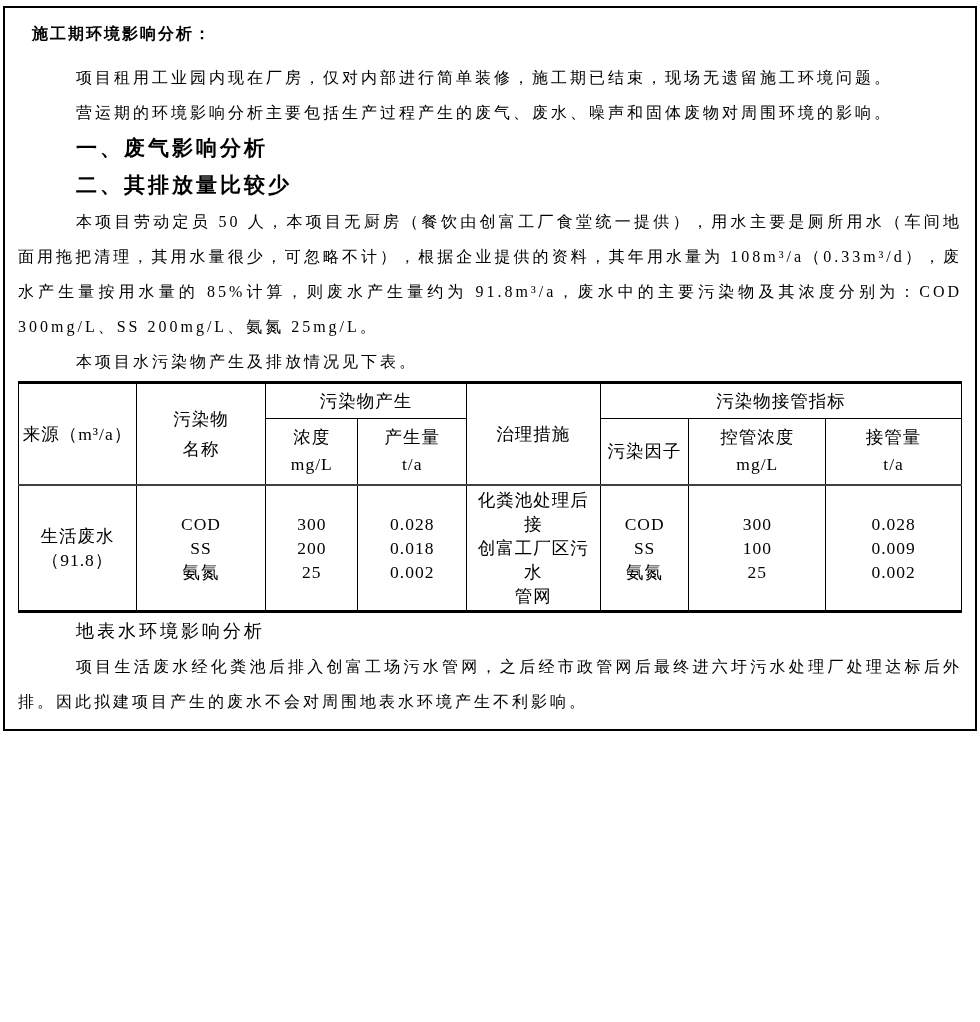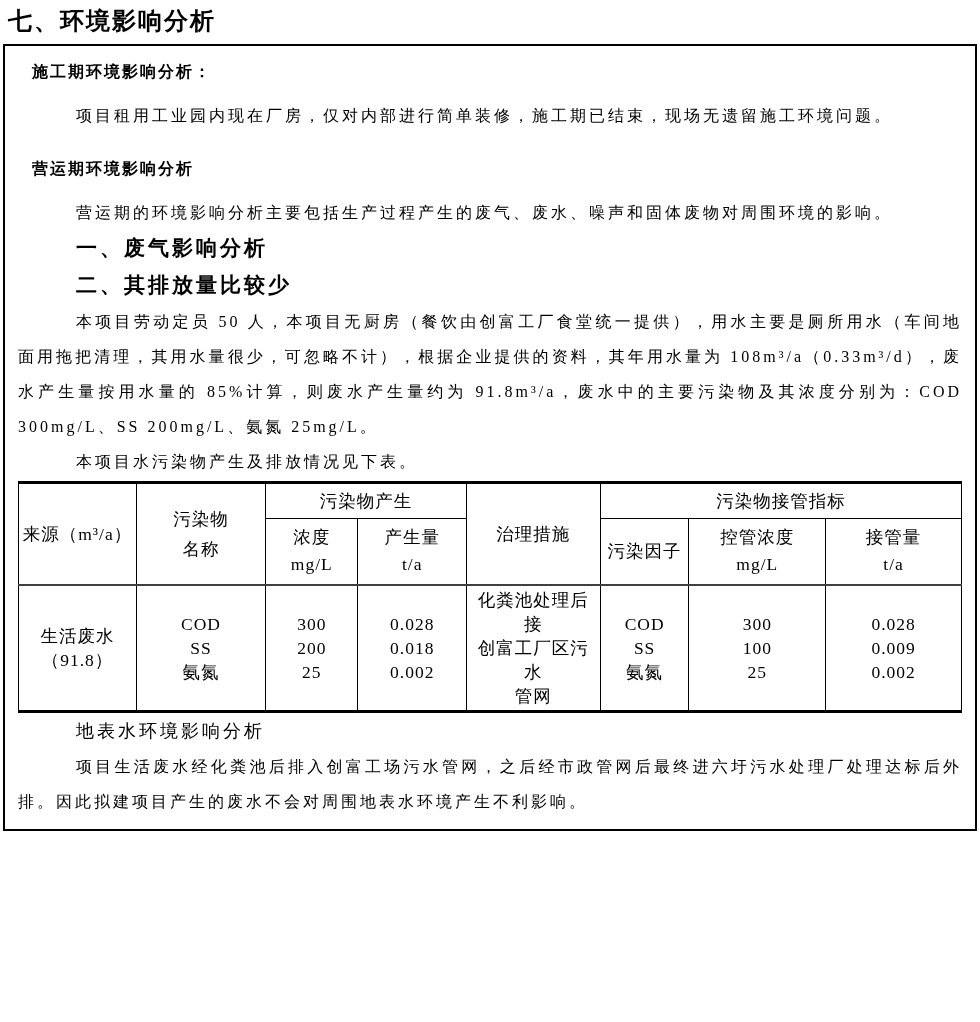--- a/index.html
+++ b/index.html
@@ -85,28 +85,26 @@
   .pollutant-table thead tr.sub-row th { height: 66px; line-height: 27px; }
   .pollutant-table tbody td { border-top: 2px solid #404040; height: 74px; }
   .preline { white-space: pre-line; }
   .cell-line { line-height: 24px; }
 </style>
 </head>
 <body>
 
 <div class="page">
 
-  <h1 class="doc-title">七、环境影响分析</h1>
 
   <div class="content-box">
 
     <h2 class="h-construction">施工期环境影响分析：</h2>
     <p class="body-para">项目租用工业园内现在厂房，仅对内部进行简单装修，施工期已结束，现场无遗留施工环境问题。</p>
 
-    <h2 class="h-operation">营运期环境影响分析</h2>
     <p class="body-para">营运期的环境影响分析主要包括生产过程产生的废气、废水、噪声和固体废物对周围环境的影响。</p>
 
     <h3 class="sub-heading">一、废气影响分析</h3>
 
     <h3 class="sub-heading">二、其排放量比较少</h3>
     <p class="body-para">本项目劳动定员 50 人，本项目无厨房（餐饮由创富工厂食堂统一提供），用水主要是厕所用水（车间地面用拖把清理，其用水量很少，可忽略不计），根据企业提供的资料，其年用水量为 108m³/a（0.33m³/d），废水产生量按用水量的 85%计算，则废水产生量约为 91.8m³/a，废水中的主要污染物及其浓度分别为：COD 300mg/L、SS 200mg/L、氨氮 25mg/L。</p>
     <p class="body-para">本项目水污染物产生及排放情况见下表。</p>
 
 
     <table class="pollutant-table">

